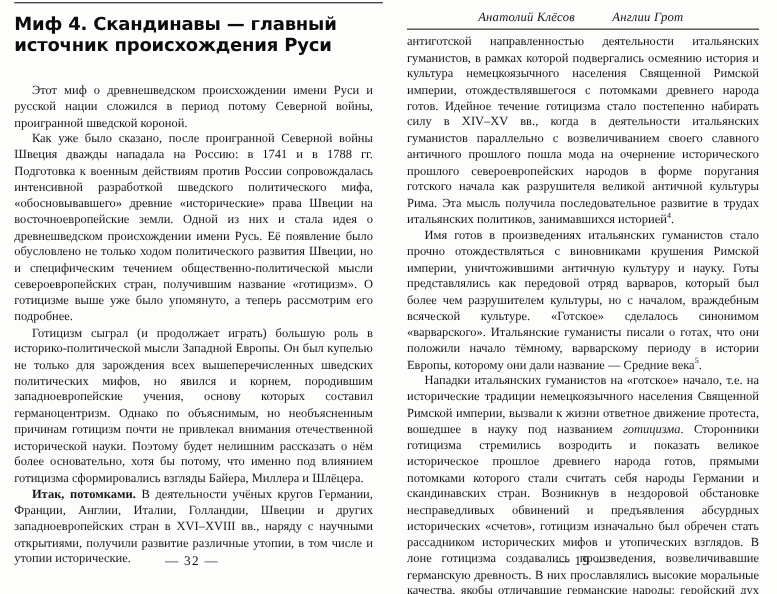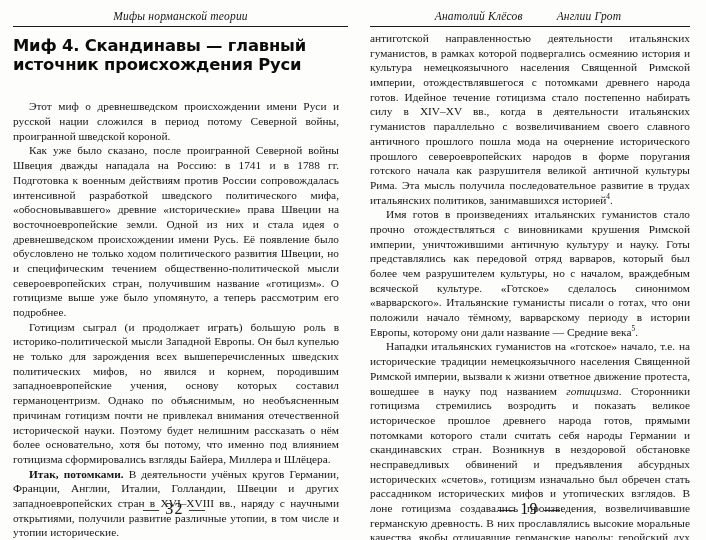--- a/index.html
+++ b/index.html
@@ -99,21 +99,21 @@
     line-height: 0;
   }
 
   
   .folio {
     position: absolute;
     bottom: 22px;
     left: 0;
     right: 0;
     text-align: center;
-    font-size: 16px;
+    font-size: 12px;
     letter-spacing: 1.2px;
     color: #15151a;
   }
   .page-left .folio { padding-right: 6px; }
   .page-right .folio { padding-right: 2px; }
 
   .gutter {
     position: absolute;
     top: 0; bottom: 0;
     left: 355px;
@@ -121,23 +121,20 @@
     background: transparent;
   }
 </style>
 </head>
 <body>
 
 <div id="spread">
 
   <div class="page page-left">
 
-    <div class="running-head">
-      <span class="rh-item">Мифы норманской теории</span>
-    </div>
     <div class="head-rule"></div>
 
     <h1 class="chapter-title">Миф 4. Скандинавы — главный источник происхождения Руси</h1>
 
     <div class="body-col">
       <p>Этот миф о древнешведском происхождении имени Руси и русской нации сложился в период потому Северной войны, проигранной шведской короной.</p>
       <p>Как уже было сказано, после проигранной Северной войны Швеция дважды нападала на Россию: в 1741 и в 1788 гг. Подготовка к военным действиям против России сопровождалась интенсивной разработкой шведского политического мифа, «обосновывавшего» древние «исторические» права Швеции на восточноевропейские земли. Одной из них и стала идея о древнешведском происхождении имени Русь. Её появление было обусловлено не только ходом политического развития Швеции, но и специфическим течением общественно-политической мысли североевропейских стран, получившим название «готицизм». О готицизме выше уже было упомянуто, а теперь рассмотрим его подробнее.</p>
       <p>Готицизм сыграл (и продолжает играть) большую роль в историко-политической мысли Западной Европы. Он был купелью не только для зарождения всех вышеперечисленных шведских политических мифов, но явился и корнем, породившим западноевропейские учения, основу которых составил германоцентризм. Однако по объяснимым, но необъясненным причинам готицизм почти не привлекал внимания отечественной исторической науки. Поэтому будет нелишним рассказать о нём более основательно, хотя бы потому, что именно под влиянием готицизма сформировались взгляды Байера, Миллера и Шлёцера.</p>
       <p>
         <b>Итак, потомками.</b><span> В деятельности учёных кругов Германии, Франции, Англии, Италии, Голландии, Швеции и других западноевропейских стран в XVI–XVIII вв., наряду с научными открытиями, получили развитие различные утопии, в том числе и утопии исторические.</span>

